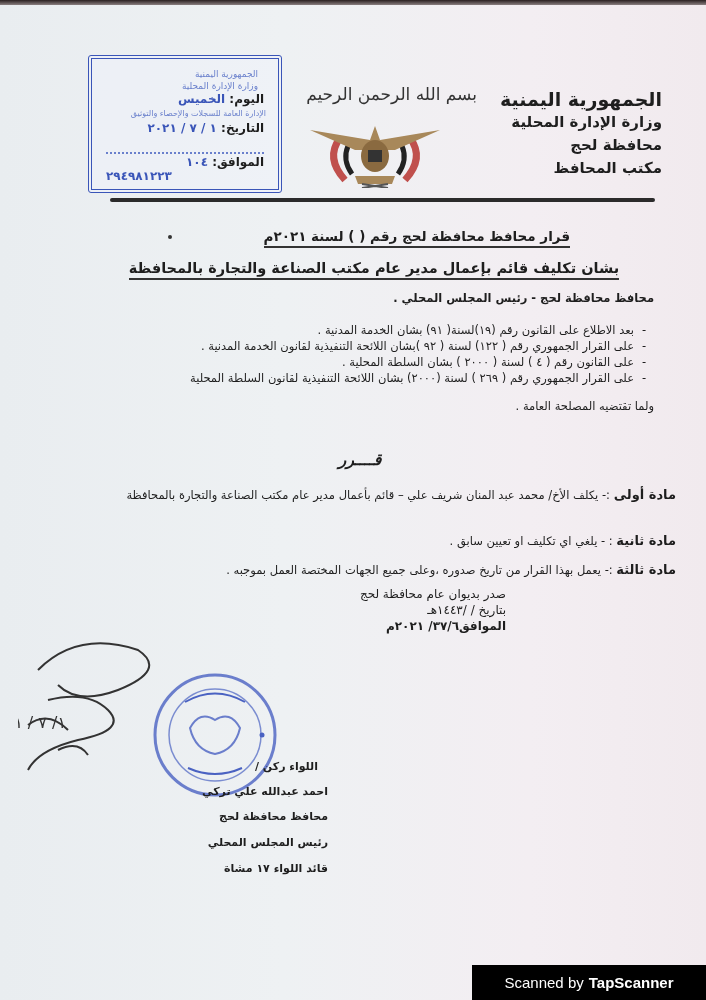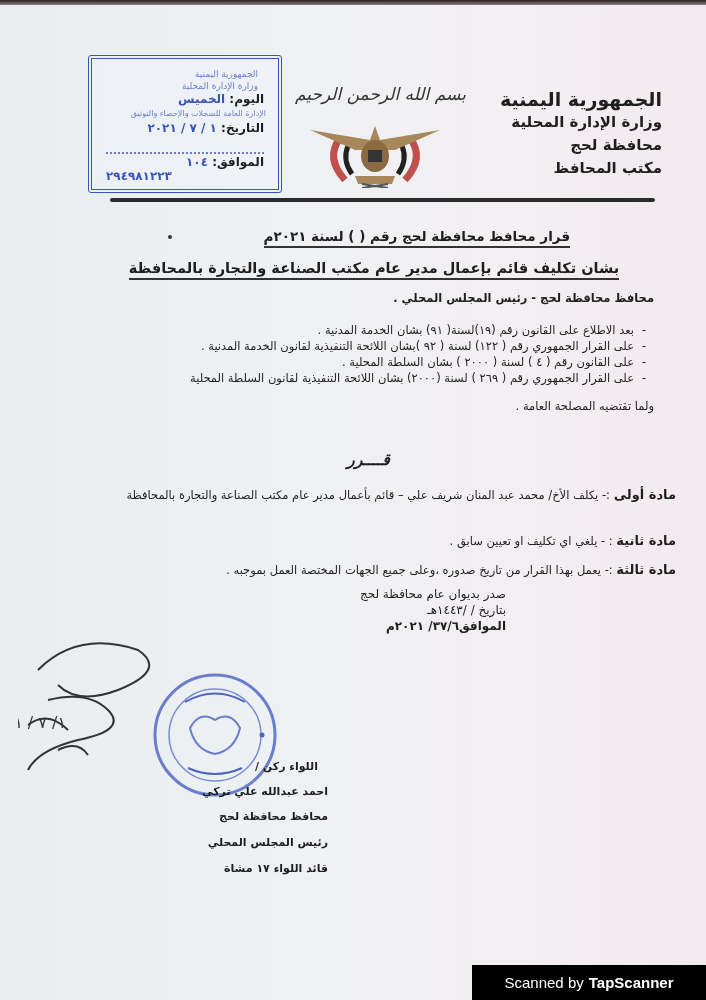--- a/index.html
+++ b/index.html
@@ -10,22 +10,22 @@
     }
     .topshadow { position:absolute; left:0; top:0; width:706px; height:5px; background:linear-gradient(180deg,#2a2020,#8a7f80); }
     .page { position:absolute; inset:0; direction:rtl; }
 
     
     .org { position:absolute; right:44px; top:88px; width:200px; text-align:right; font-weight:bold; line-height:23px; }
     .org .l1 { font-size:19px; }
     .org .l2, .org .l3, .org .l4 { font-size:15px; }
 
     
-    .basmala { position:absolute; left:295px; top:84px; width:190px; height:32px; direction:rtl; text-align:left;
-      font-family:"DejaVu Serif", serif; font-size:17px; color:#333; letter-spacing:1px; font-style:italic; }
+    .basmala { position:absolute; left:287px; top:84px; width:190px; height:32px; direction:rtl; text-align:right;
+      font-family:"DejaVu Serif", serif; font-size:17px; color:#333; letter-spacing:1px; }
     .emblem { position:absolute; left:300px; top:118px; width:150px; height:70px; }
 
     
     .stampbox { position:absolute; left:88px; top:55px; width:186px; height:130px; border:4px double #3a55b8; border-radius:3px;
       background:rgba(240,244,255,0.35); }
     .stampbox .small { position:absolute; right:20px; color:#6a80cc; font-size:9px; }
     .stampbox .fld { position:absolute; right:14px; font-weight:bold; font-size:12px; color:#1e1e1e; }
     .stampbox .val { color:#3a55b8; font-weight:bold; }
     .stampbox .dots { position:absolute; left:14px; right:14px; top:93px; border-top:2px dotted #6a80cc; }
 
@@ -36,21 +36,21 @@
     .dot1 { position:absolute; left:168px; top:235px; width:4px; height:4px; background:#333; border-radius:50%; }
     .title2 { position:absolute; right:52px; width:560px; top:260px; text-align:center; font-weight:bold; font-size:14.5px; }
     .title2 span { border-bottom:2px solid #333; padding-bottom:2px; }
     .title3 { position:absolute; right:52px; top:291px; font-weight:bold; font-size:11.5px; }
 
     .pre { position:absolute; right:52px; top:322px; width:600px; font-size:11.5px; line-height:16px; }
     .pre .b { display:block; white-space:nowrap; }
     .pre .b::before { content:"-"; display:inline-block; width:20px; text-align:center; }
     .pre .tail { margin-top:12px; display:block; }
 
-    .decides { position:absolute; left:330px; top:450px; width:60px; text-align:right; font-weight:bold; font-size:16px; font-style:italic; }
+    .decides { position:absolute; left:330px; top:450px; width:60px; text-align:center; font-weight:bold; font-size:16px; font-style:italic; }
 
     .art { position:absolute; right:30px; width:640px; font-size:11.5px; line-height:17px; }
     .art .lbl { font-weight:bold; font-size:13px; }
 
     .issued { position:absolute; right:200px; top:586px; font-size:12px; line-height:16px; text-align:right; }
     .issued .ln3 { font-weight:bold; }
 
     .sig-title { position:absolute; right:388px; top:760px; font-weight:bold; font-size:11px; }
     .sig { position:absolute; right:378px; font-weight:bold; font-size:11px; letter-spacing:1.5px; }
 

